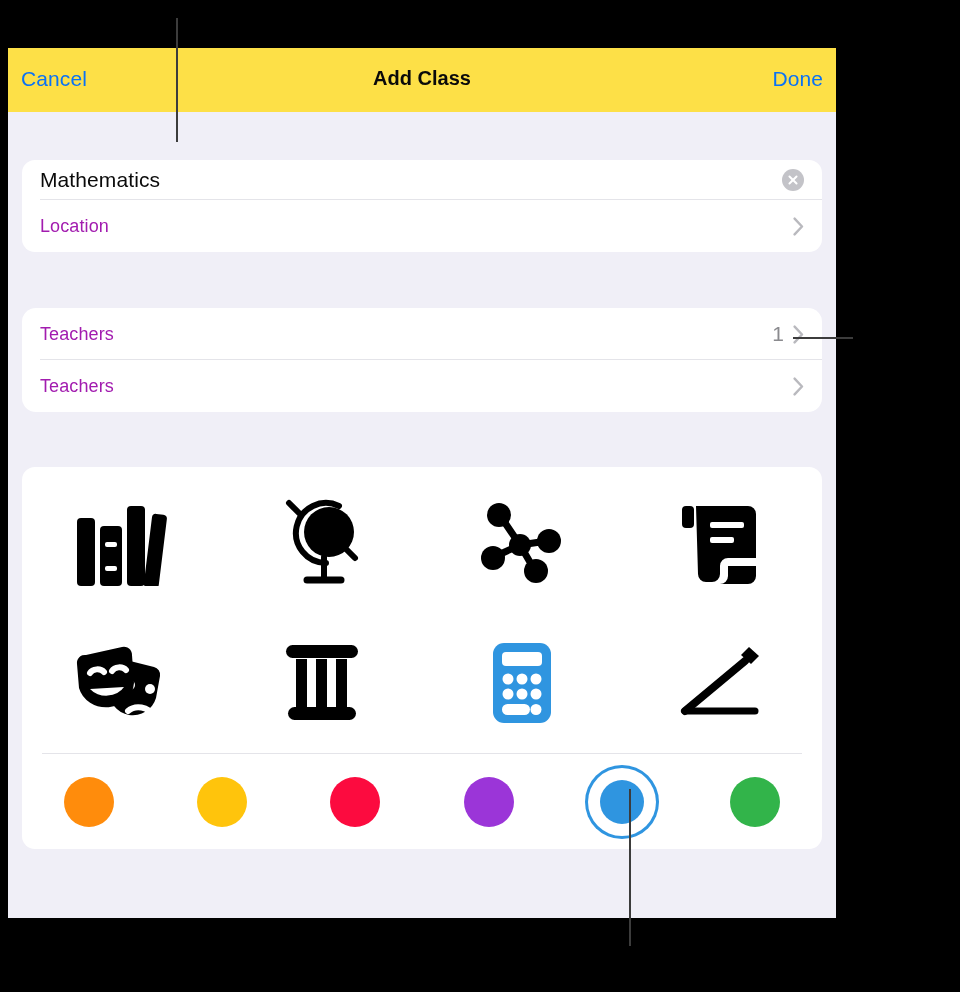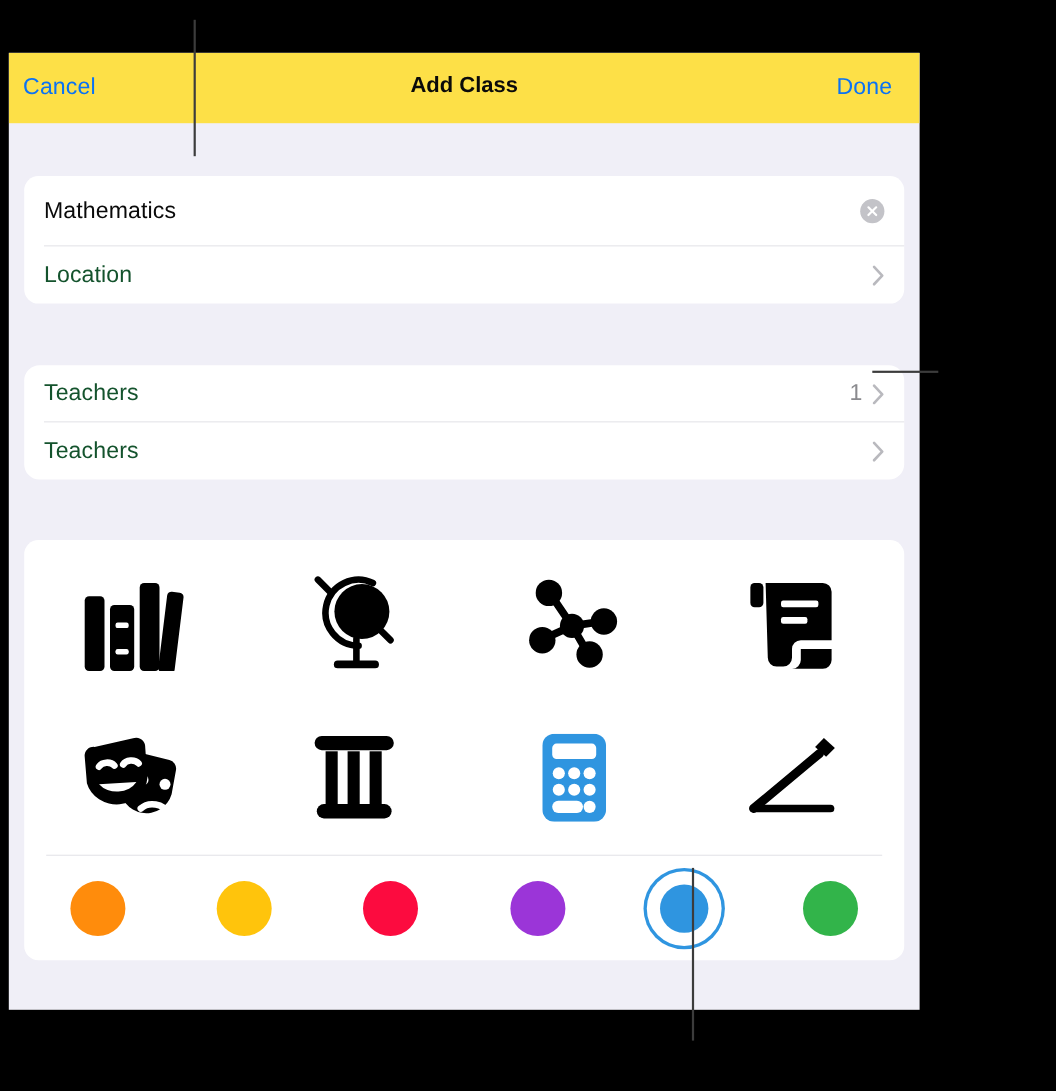--- a/index.html
+++ b/index.html
@@ -28,21 +28,21 @@
   }
   #navbar .nav-btn{
     position:absolute;
     top:19px;
     font-size:21px;
     color:#0A72F5;
     letter-spacing:.1px;
     cursor:pointer;
   }
   #cancel-btn{ left:13px; }
-  #done-btn{ right:25px; }
+  #done-btn{ right:13px; }
   #nav-title{
     position:absolute;
     left:0; right:0; top:19px;
     text-align:center;
     font-size:20px;
     font-weight:bold;
     color:#0A0A0A;
   }
 
   
@@ -56,22 +56,22 @@
   .row{
     position:relative;
     height:52px;
     display:flex;
     align-items:center;
     padding:0 18px;
     box-sizing:border-box;
     cursor:pointer;
   }
   .row .label{
-    font-size:21px;
-    color:#14532d;
+    font-size:18px;
+    color:#a21caf;
     letter-spacing:.1px;
   }
   .row .spacer{flex:1;}
   .row .value{
     font-size:21px;
     color:#8A8A8E;
     margin-right:9px;
     letter-spacing:.1px;
   }
   .row-sep{
@@ -87,21 +87,21 @@
   }
   .chevron path{
     stroke:#B9B9BE;
     stroke-width:2.4;
     stroke-linecap:round;
     stroke-linejoin:round;
     fill:none;
   }
 
   
-  #name-field-row{ height:64px; }
+  #name-field-row{ height:40px; }
   #name-field-row .label{ font-size:21px; color:#0A0A0A; }
   #clear-btn{
     width:22px;height:22px;
     border-radius:50%;
     background:#C3C3C8;
     position:relative;
     flex:0 0 auto;
     cursor:pointer;
   }
   #clear-btn::before,#clear-btn::after{

